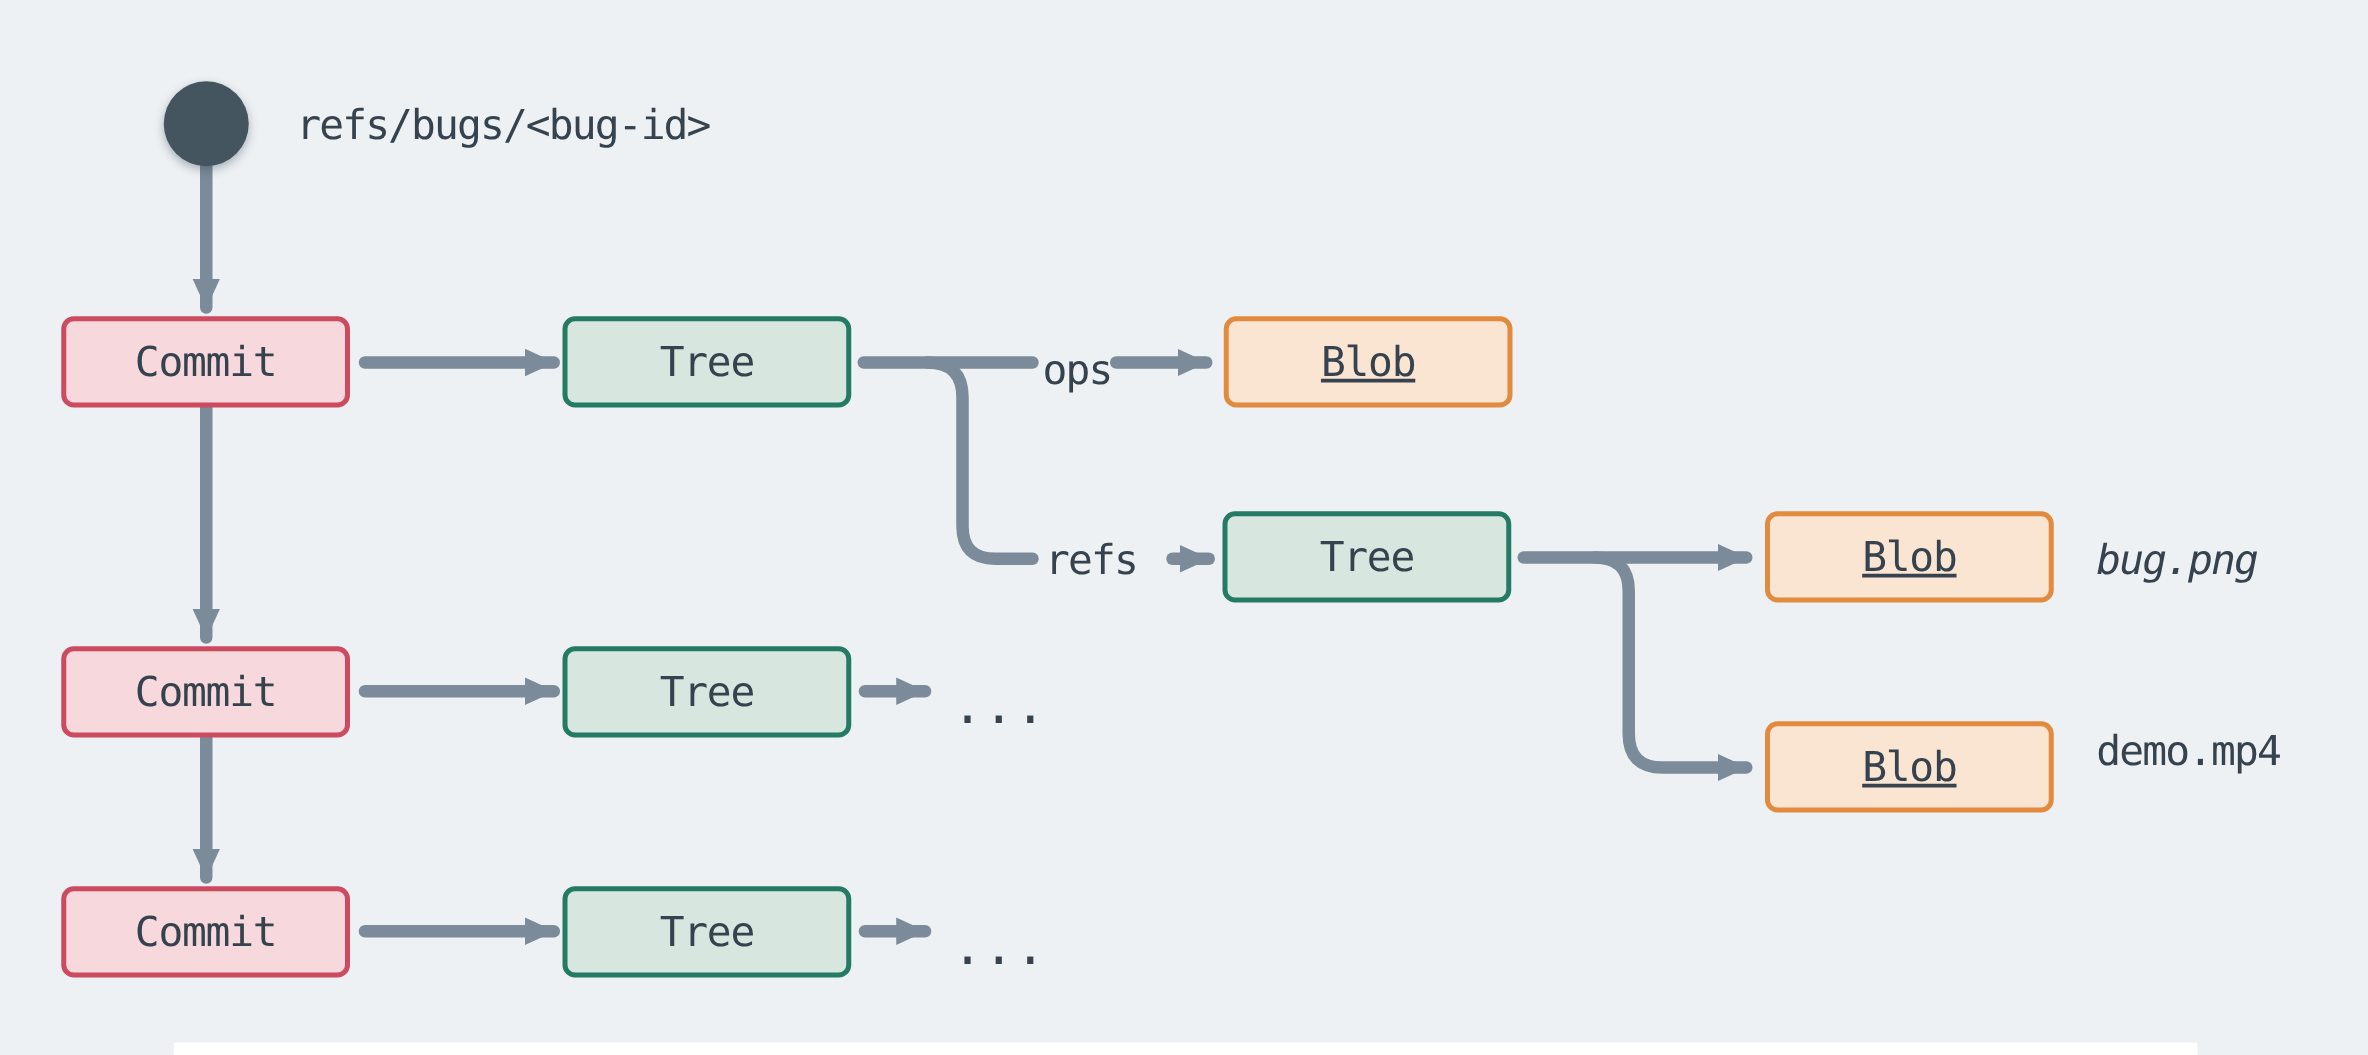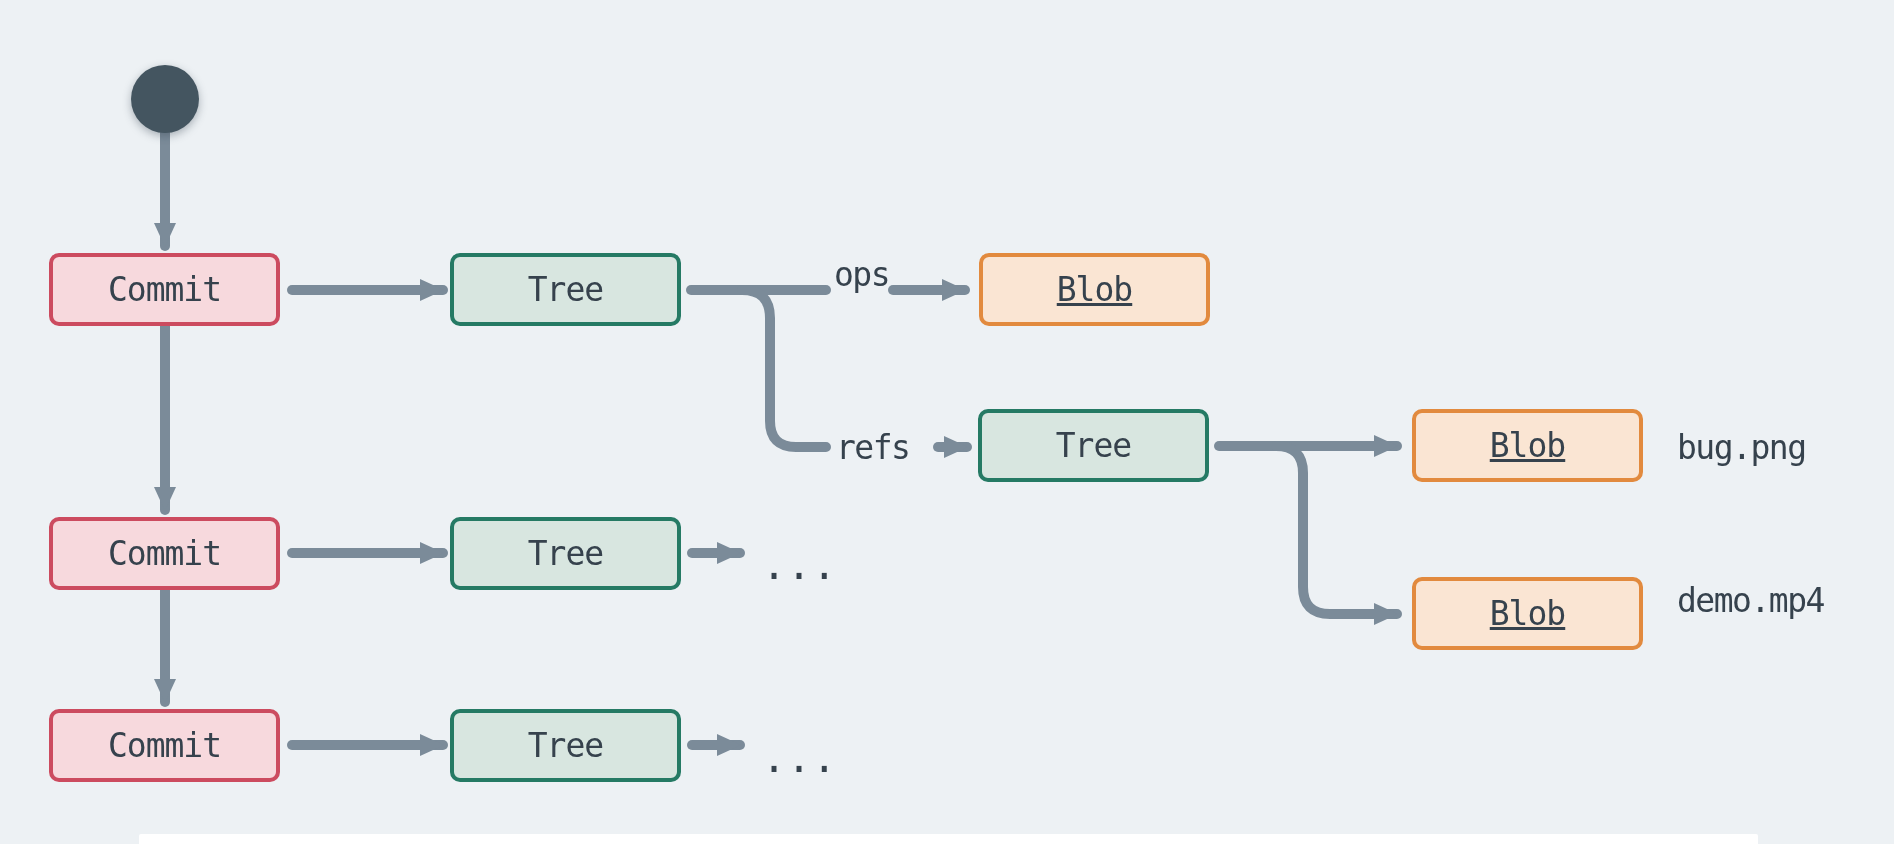--- a/index.html
+++ b/index.html
@@ -40,23 +40,23 @@
   .ref-circle{
     position:absolute;left:131px;top:65px;width:68px;height:68px;
     border-radius:50%;background:var(--node,#445560);
     box-shadow:0 3px 8px rgba(40,55,70,.35);
   }
   .flabel{
     position:absolute;height:40px;display:flex;align-items:center;
     font-size:33px;letter-spacing:-1.5px;white-space:nowrap;
   }
   .ref-label{left:237px;top:79px;}
-  .ops-label{left:834px;top:254px;}
+  .ops-label{left:834px;top:275px;}
   .media-label{left:836px;top:427px;}
-  .bug-label{left:1677px;top:427px;}
+  .bug-label{left:1677px;top:427px;font-style:italic;}
   .demo-label{left:1677px;top:580px;text-align:right;}
   .dots{position:absolute;font-size:40px;letter-spacing:1px;line-height:40px;}
   .dots-row2{left:762px;top:545px;}
   .dots-row3{left:762px;top:738px;}
 
   .bottom-strip{
     position:absolute;left:139px;top:834px;width:1619px;height:10px;
     background:#ffffff;border-radius:2px 2px 0 0;
   }
 </style>
@@ -85,20 +85,21 @@
     <path d="M938,447 L967,447" marker-end="url(#ah)"></path>
 
     <path d="M1219,446 L1397,446" marker-end="url(#ah)"></path>
     <path d="M1276,446 Q1303,446 1303,473 L1303,587 Q1303,614 1330,614 L1397,614" marker-end="url(#ah)"></path>
 
     <path d="M692,553 L740,553" marker-end="url(#ah)"></path>
     <path d="M692,745 L740,745" marker-end="url(#ah)"></path>
   </svg>
 
   <div class="ref-circle"></div>
+  <div class="flabel ref-label">refs/bugs/&lt;bug-id&gt;</div>
 
   <div class="box commit pos-commit1">
     <span>Commit</span>
   </div>
   <div class="box tree pos-tree1">
     <span>Tree</span>
   </div>
   <div class="box blob pos-blob-ops">
     <span>Blob</span>
   </div>

